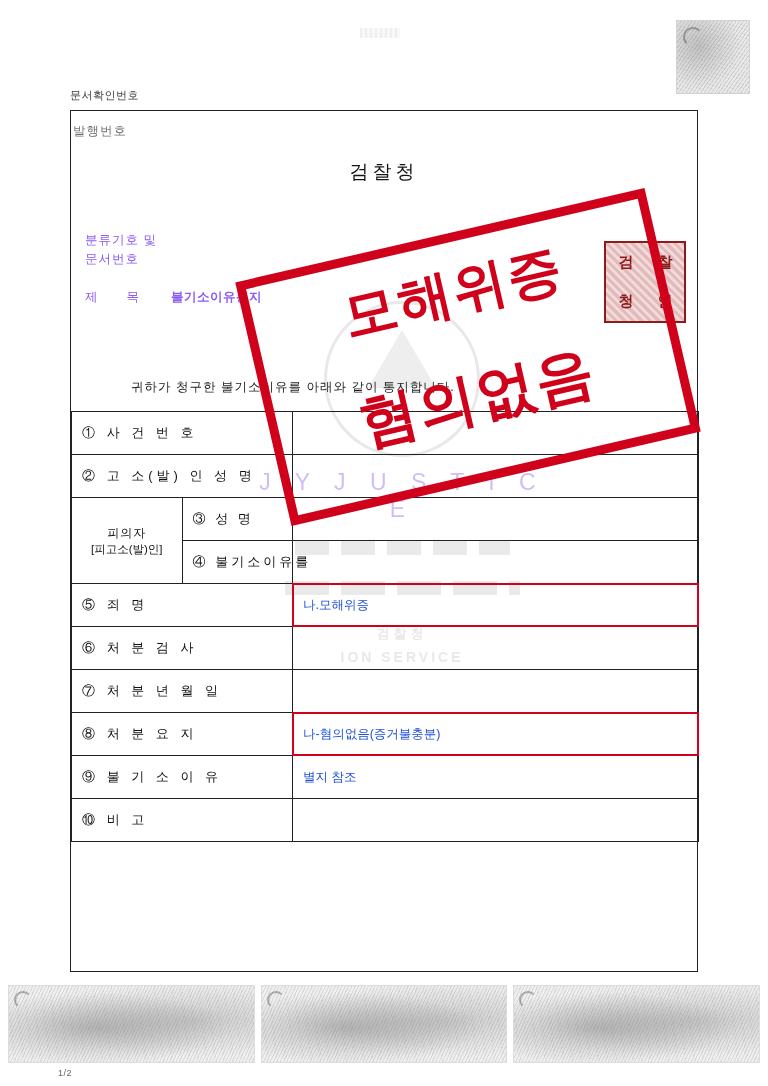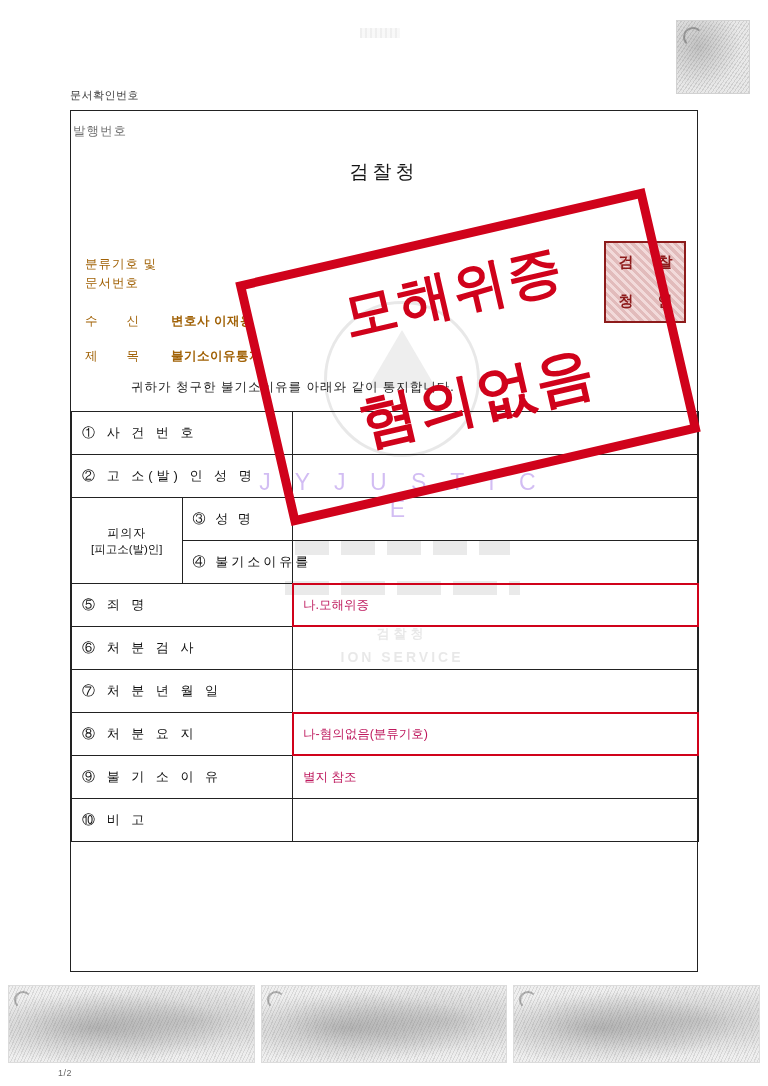--- a/index.html
+++ b/index.html
@@ -89,23 +89,22 @@
     color: #141414;
     font-family: "DejaVu Serif", serif;
   }
 
   .meta {
     position: absolute;
     top: 120px;
     left: 14px;
     width: 330px;
     font-size: 12.5px;
-    color: #a16207;
+    color: #8b5cf6;
     line-height: 1.5;
-    margin-top: 24px;
   }
   .meta-row { display: flex; margin-bottom: 16px; }
   .meta-label { width: 86px; letter-spacing: 3px; white-space: pre; }
   .meta-value { font-weight: bold; letter-spacing: .5px; }
   .meta-block { letter-spacing: 1px; line-height: 1.55; margin-bottom: 18px; }
 
   .lede {
     position: absolute;
     top: 268px;
     left: 60px;
@@ -230,21 +229,21 @@
   .party-line2 { letter-spacing: 0px; font-size: 11.5px; }
 
   .hl { position: relative; }
   .hl:after {
     content: "";
     position: absolute;
     left: -1px; top: -1px; right: -1px; bottom: -1px;
     border: 2.5px solid #d0021b;
     pointer-events: none;
   }
-  .cell-text { font-size: 12.5px; color: #be185d; }
+  .cell-text { font-size: 12.5px; color: #1d4ed8; }
 
   
   .red-stamp {
     position: absolute;
     top: 232px;
     left: 258px;
     width: 420px;
     height: 250px;
     transform: rotate(-13deg);
     border: 9px solid #d0021b;
@@ -324,24 +323,20 @@
     <div class="wm-bars"></div>
     <div class="wm-bars2"></div>
     <div class="wm-sub">검찰청</div>
     <div class="wm-sub2">ION SERVICE</div>
   </div>
 
   <div class="meta">
     <div class="meta-block" style="white-space:pre-line;">분류기호 및
 문서번호</div>
     <div class="meta-row">
-      <div class="meta-label">수    신</div>
-      <div class="meta-value">변호사 이재용</div>
-    </div>
-    <div class="meta-row">
       <div class="meta-label">제    목</div>
       <div class="meta-value">불기소이유통지</div>
     </div>
   </div>
 
   <div class="lede">귀하가 청구한 불기소이유를 아래와 같이 통지합니다.</div>
 
   <div class="seal">
     <span>검</span>
     <span>찰</span>
@@ -405,21 +400,21 @@
         <span>처 분 년 월 일</span>
       </td>
       <td class="val"></td>
     </tr>
     <tr>
       <td class="lbl" colspan="2">
         <span>⑧</span>
         <span>처 분 요 지</span>
       </td>
       <td class="val hl">
-        <span class="cell-text">나-혐의없음(분류기호)</span>
+        <span class="cell-text">나-혐의없음(증거불충분)</span>
       </td>
     </tr>
     <tr>
       <td class="lbl" colspan="2">
         <span>⑨</span>
         <span>불 기 소 이 유</span>
       </td>
       <td class="val">
         <span class="cell-text">별지 참조</span>
       </td>

